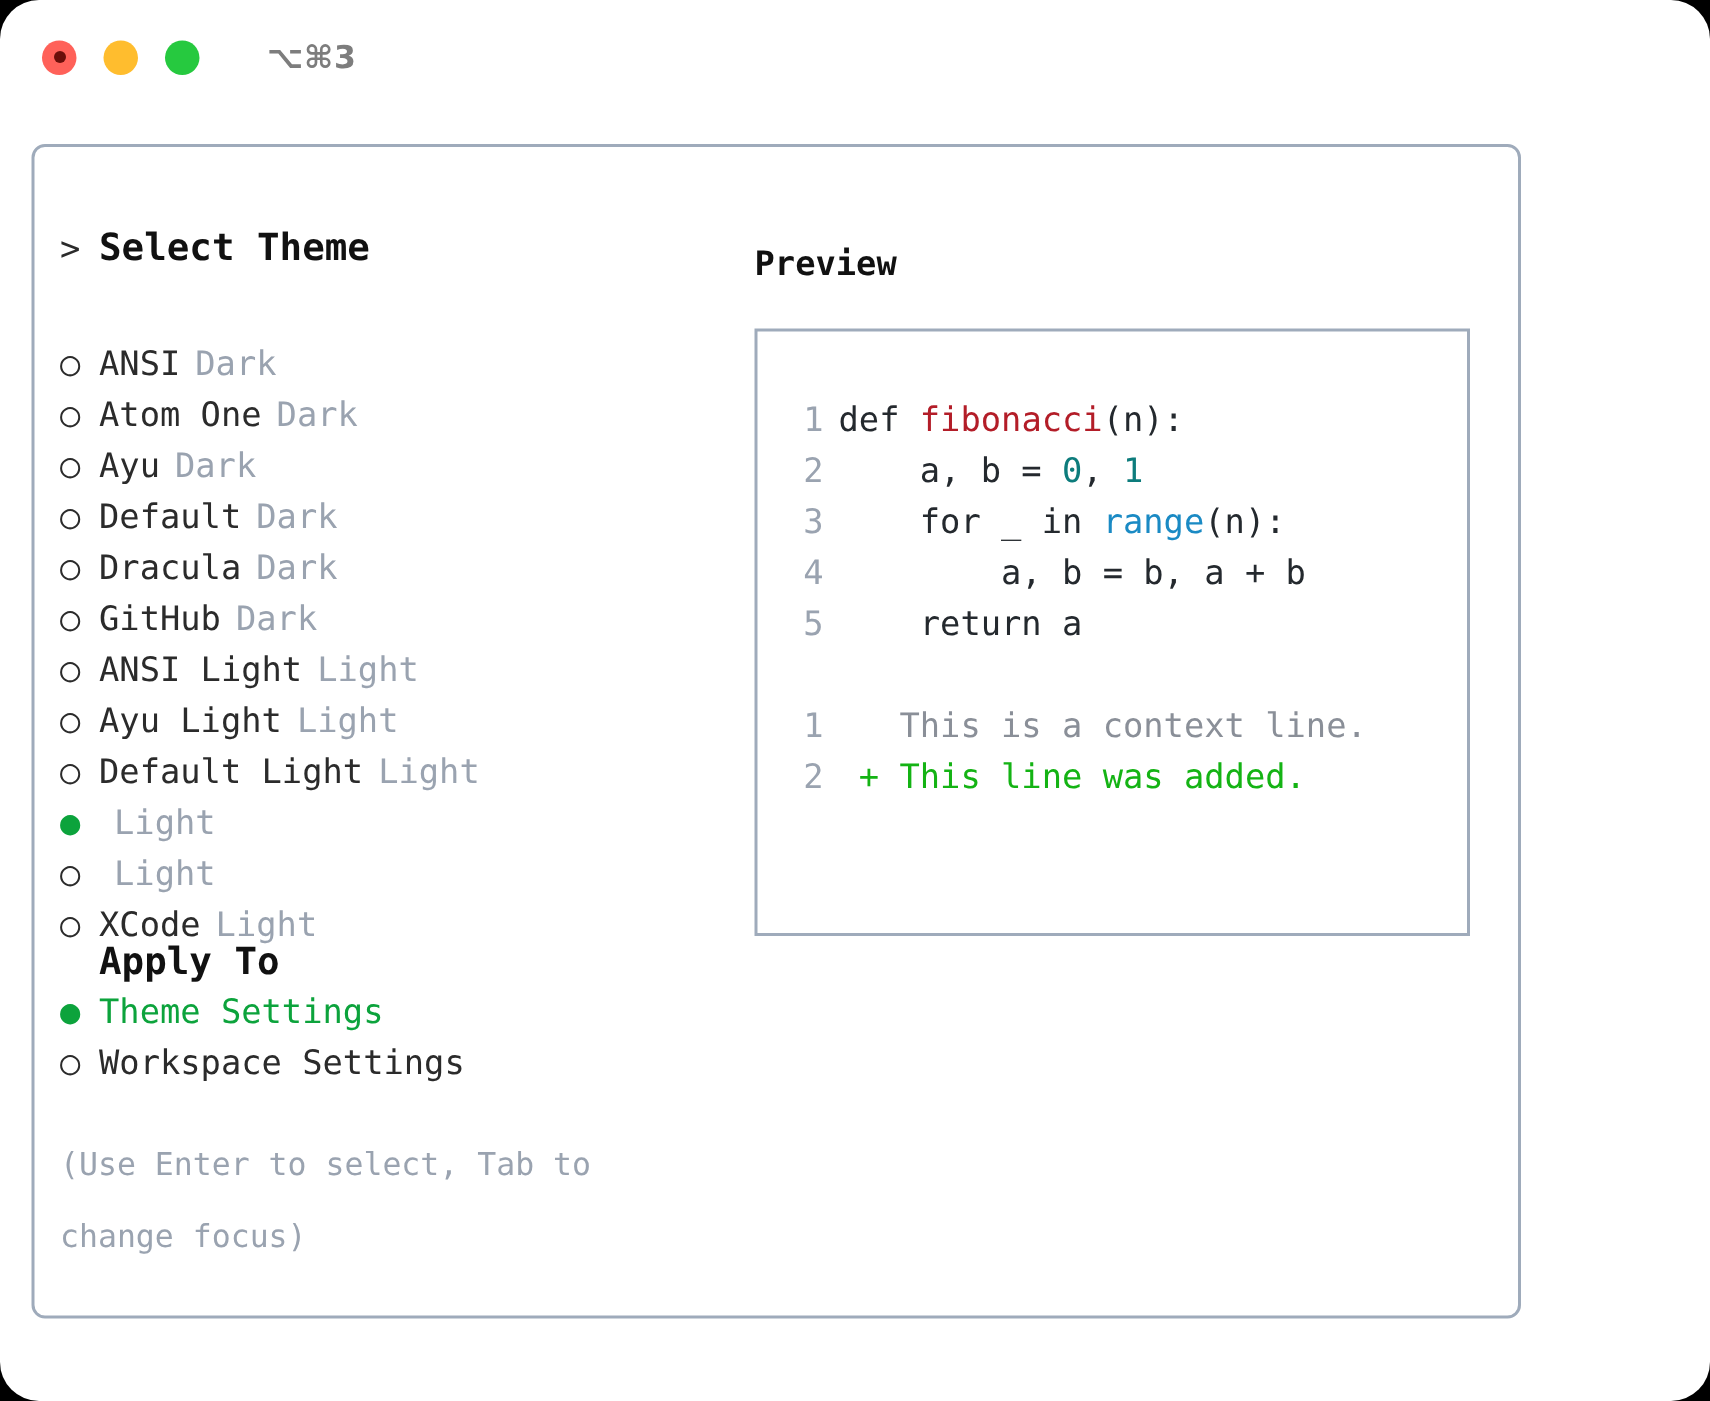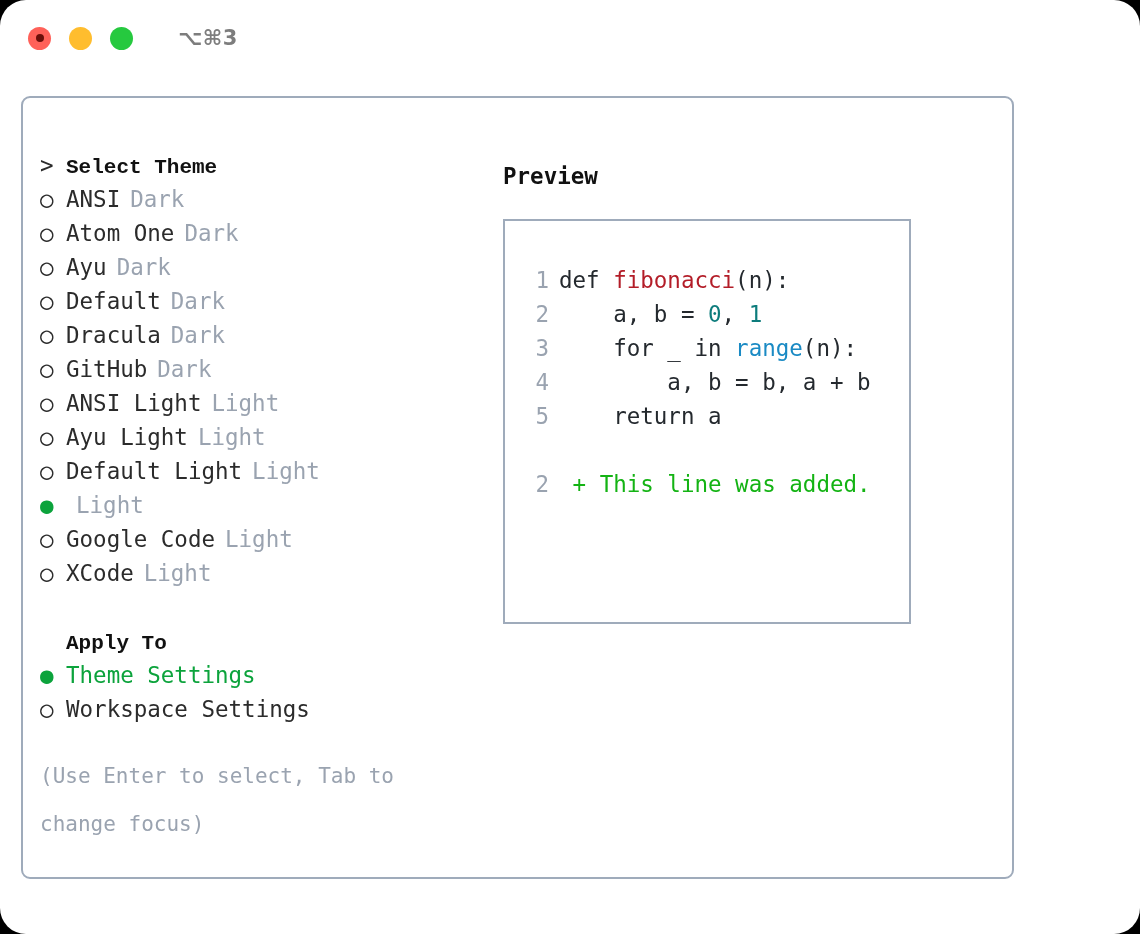--- a/index.html
+++ b/index.html
@@ -110,29 +110,29 @@
     font-size: 22.5px;
     color: #2b2b2b;
     text-align: left;
   }
   .marker.sel   { color: #0CA33C; }
   .marker.blank { color: transparent; }
 
   .section-head {
     font-weight: 700;
     color: #111111;
-    font-size: 21px;
-    font-family: Liberation Mono, monospace;
+    font-size: 25px;
   }
 
   .theme-name { color: #2b2b2b; }
   .theme-name.selected { color: #0CA33C; }
   .theme-kind {
     color: #9aa3b0;
     margin-left: 10px;
+    margin-top: 44px;
   }
 
   .gap-row { height: 34px; }
 
   .hint {
     margin-top: 26px;
     font-size: 21px;
     line-height: 48px;
     color: #9aa3b0;
     width: 400px;
@@ -148,21 +148,21 @@
 
   #preview-label {
     font-size: 22.5px;
     font-weight: 700;
     color: #111111;
     margin-left: 0px;
   }
 
   #preview-box {
     margin-top: 30px;
-    width: 408px;
+    width: 477px;
     height: 405px;
     border: 2px solid #9fabbb;
     background: #ffffff;
     padding: 42px 0 0 0;
   }
 
   .code-line {
     font-size: 22.5px;
     line-height: 34px;
     white-space: pre;
@@ -259,21 +259,20 @@
               <span class="marker">○</span>
               <span class="theme-name">Default Light</span>
               <span class="theme-kind">Light</span>
             </div>
             <div class="row">
               <span class="marker sel">●</span>
               <span class="theme-kind">Light</span>
             </div>
             <div class="row">
               <span class="marker">○</span>
-              <span class="theme-name">Google Code</span>
               <span class="theme-kind">Light</span>
             </div>
             <div class="row">
               <span class="marker">○</span>
               <span class="theme-name">XCode</span>
               <span class="theme-kind">Light</span>
             </div>
           </div>
 
         <div class="gap-row"></div>
@@ -303,20 +302,21 @@
         <div id="preview-box">
           <div id="code-block">
               <div class="code-line"><span class="ln">1</span><span class="tok-plain">def </span><span class="tok-func">fibonacci</span><span class="tok-plain">(n):</span></div>
               <div class="code-line"><span class="ln">2</span><span class="tok-plain">    a, b = </span><span class="tok-num">0</span><span class="tok-plain">, </span><span class="tok-num">1</span></div>
               <div class="code-line"><span class="ln">3</span><span class="tok-plain">    for _ in </span><span class="tok-builtin">range</span><span class="tok-plain">(n):</span></div>
               <div class="code-line"><span class="ln">4</span><span class="tok-plain">        a, b = b, a + b</span></div>
               <div class="code-line"><span class="ln">5</span><span class="tok-plain">    return a</span></div>
             </div>
           <div class="diff-spacer"></div>
           <div id="diff-block">
+              <div class="code-line"><span class="ln">1</span><span class="diff-ctx">   This is a context line.</span></div>
               <div class="code-line"><span class="ln">2</span><span class="diff-add"> + This line was added.</span></div>
             </div>
         </div>
       </div>
 
     </div>
   </div>
 </div>
 
 </body></html>

